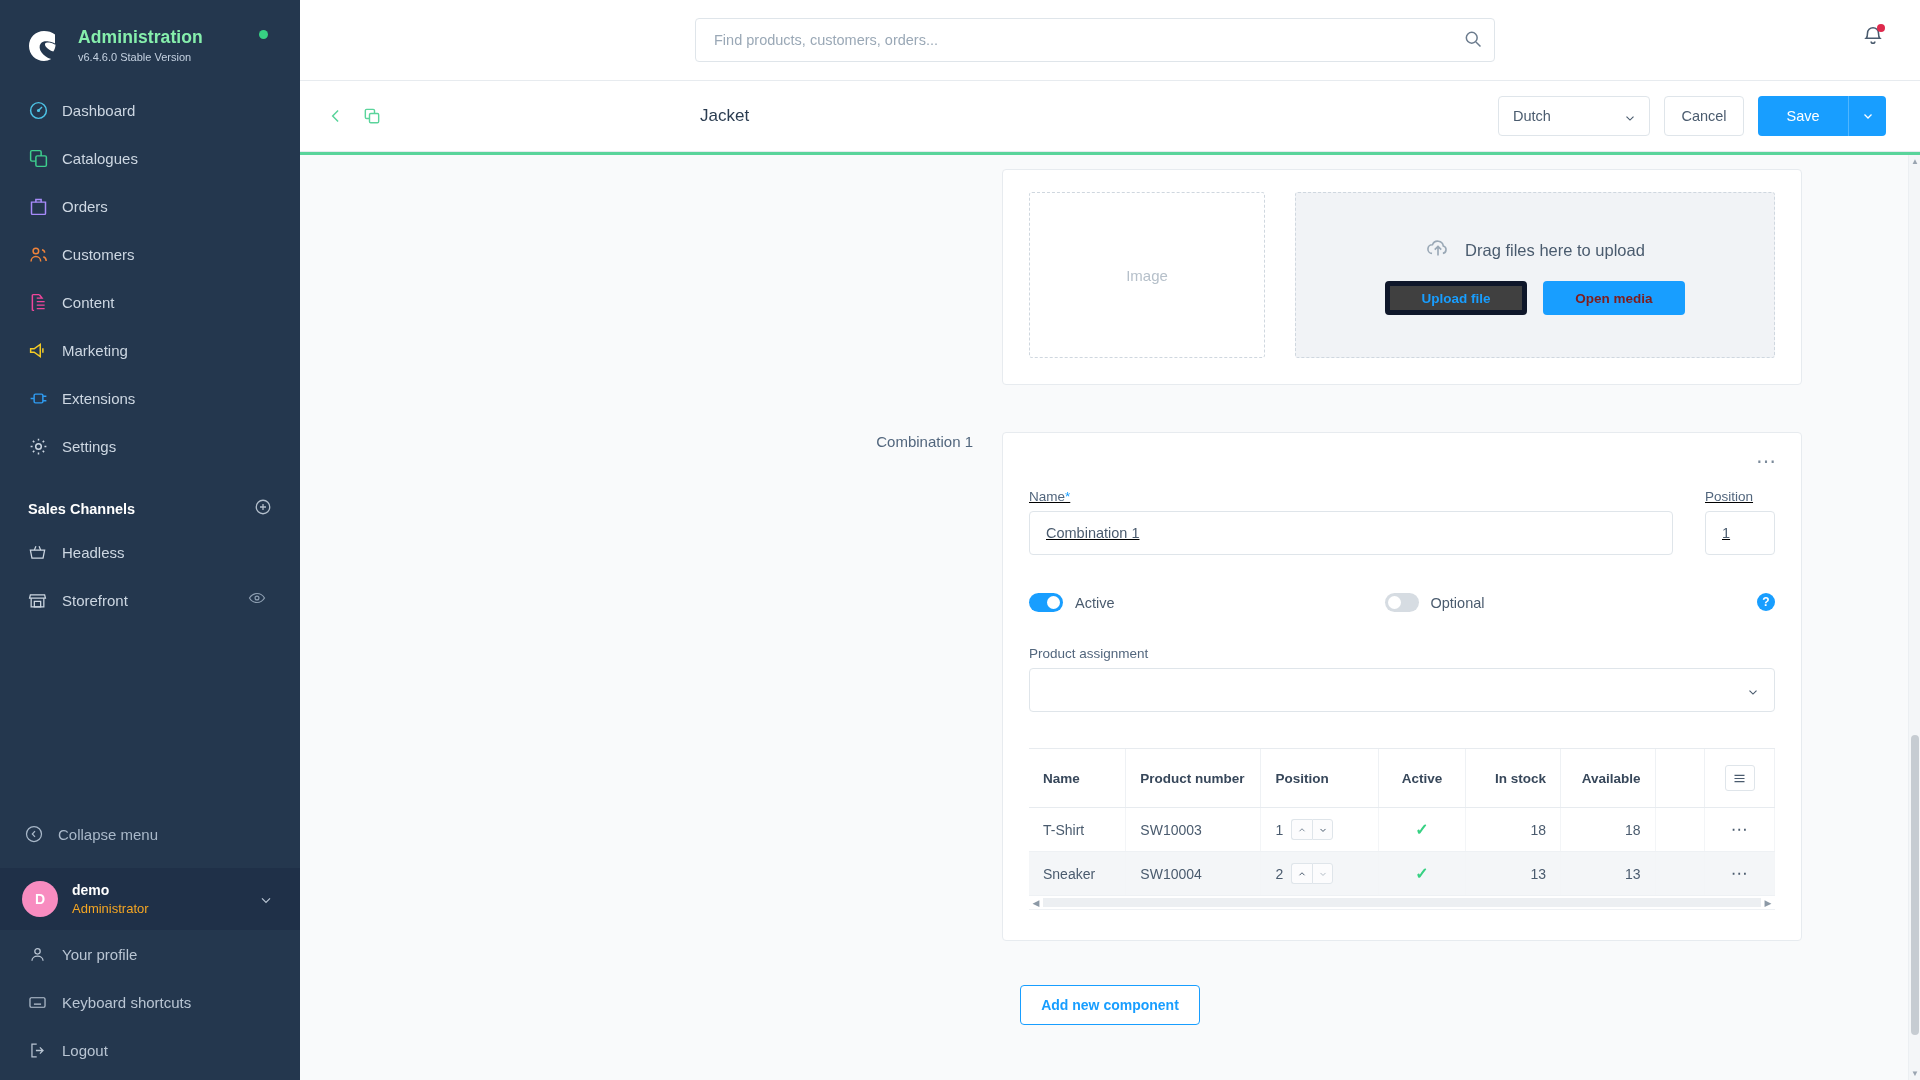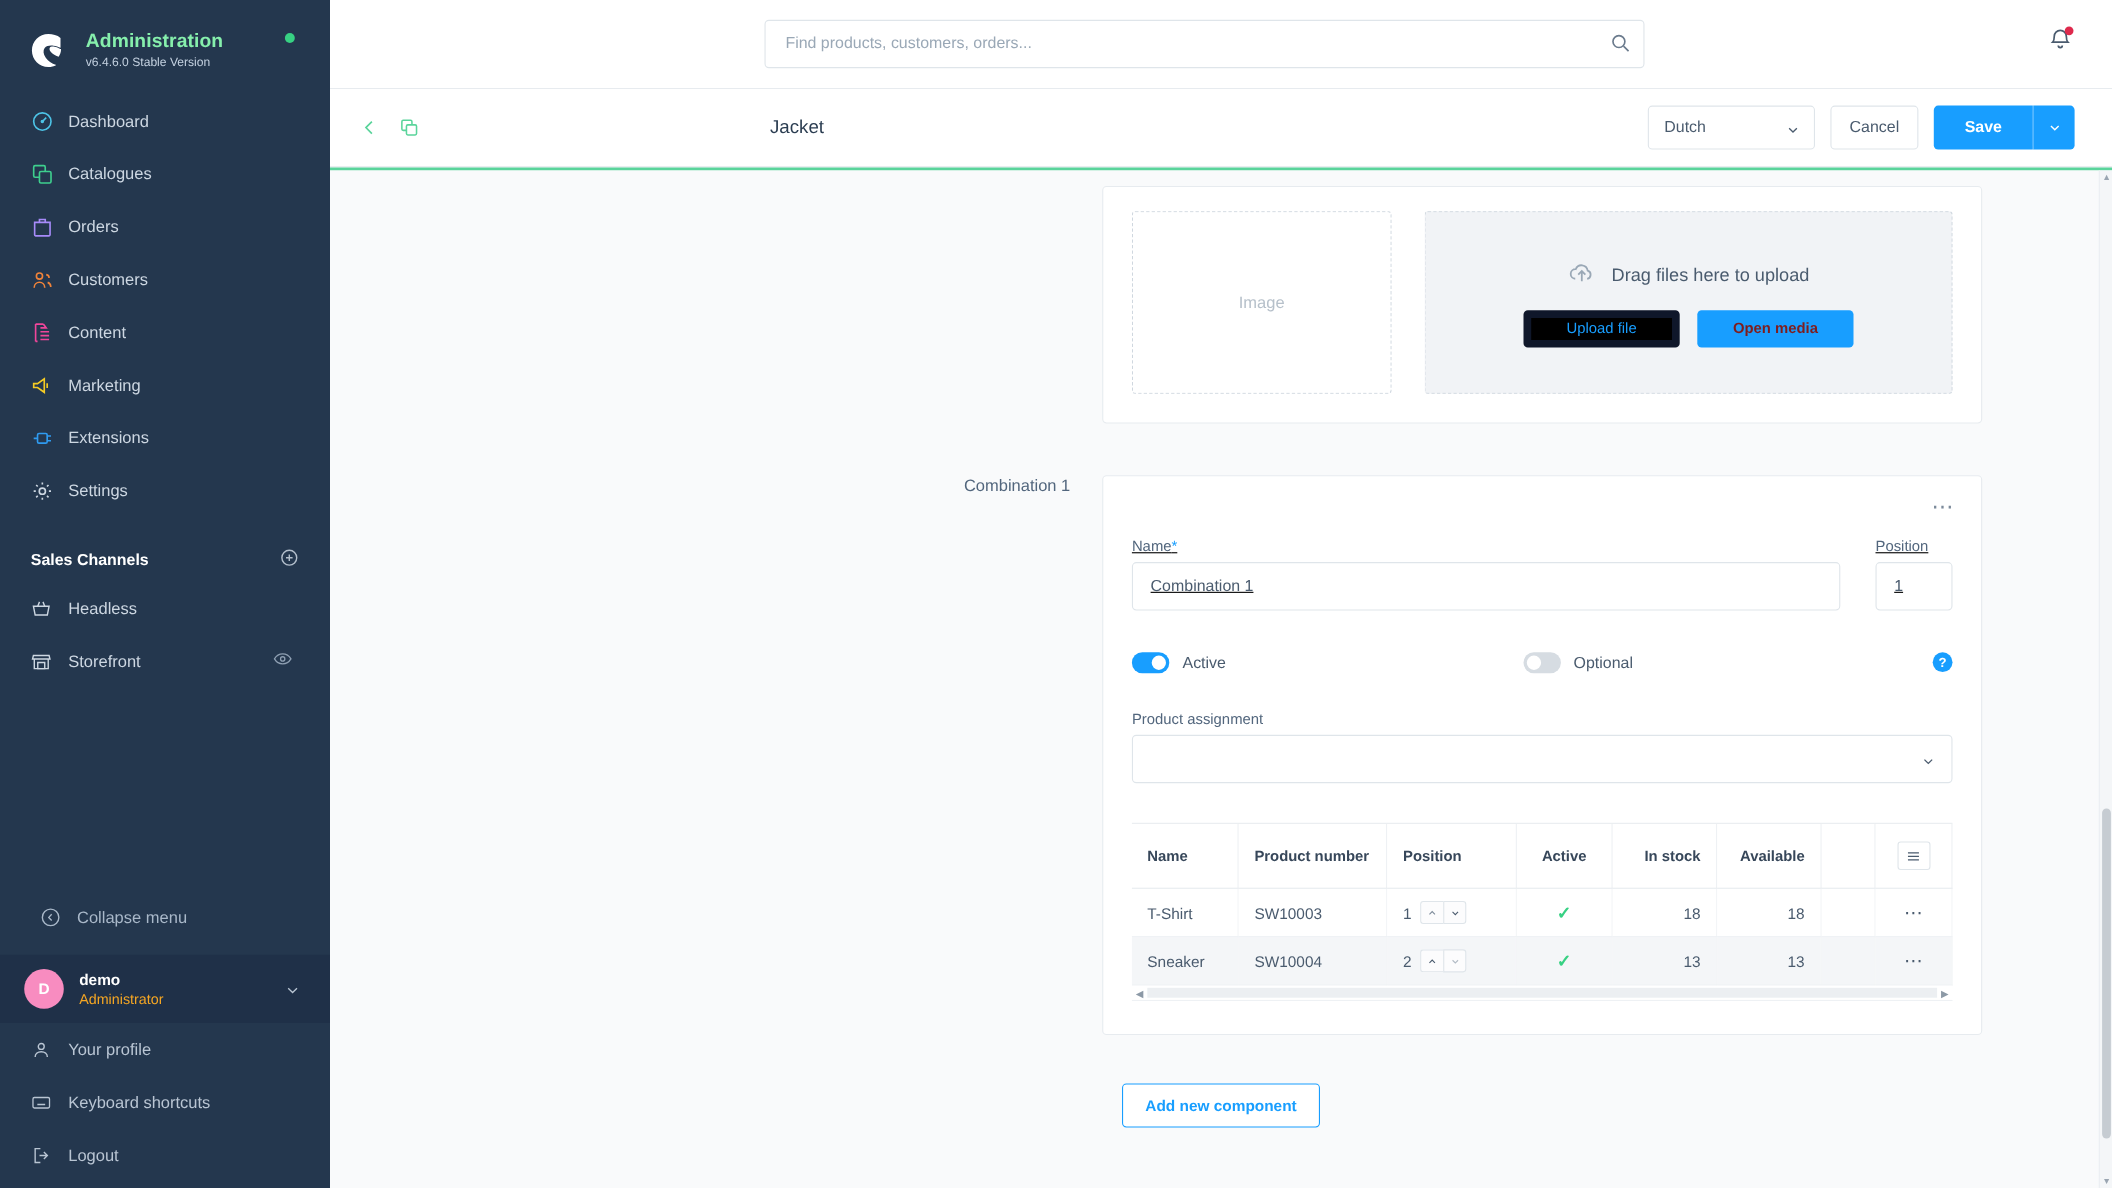--- a/index.html
+++ b/index.html
@@ -39,21 +39,21 @@
     display: flex; align-items: center; justify-content: space-between;
     padding: 28px 28px 8px 28px;
   }
   .nav-section-title { color: #fff; font-size: 14.5px; font-weight: bold; }
   .plus-btn { cursor: pointer; opacity: .85; }
 
   .spacer { flex: 1 1 auto; }
 
   .collapse-row {
     display: flex; align-items: center; height: 48px;
-    padding-left: 36px; cursor: pointer; margin-bottom: 10px;
+    padding-left: 24px; cursor: pointer; margin-bottom: 10px;
   }
   .collapse-row .nav-label { color: #a9b8c9; }
 
   .user-block {
     display: flex; align-items: center; height: 62px;
     padding-left: 22px; background: #1f3048; cursor: pointer; position: relative;
   }
   .avatar {
     width: 36px; height: 36px; border-radius: 50%;
     background: #f88cc0; color: #fff; font-weight: bold; font-size: 14px;
@@ -112,21 +112,21 @@
   .lang-select span { font-size: 14.5px; color: #4a5b6e; }
   .lang-select .chev { position: absolute; right: 12px; top: 14px; }
   .btn {
     height: 40px; border-radius: 4px; font-size: 14.5px;
     display: flex; align-items: center; justify-content: center; cursor: pointer;
     font-family: "Liberation Sans", sans-serif;
   }
   .btn-cancel { width: 80px; border: 1px solid #dfe5ea; background: #fff; color: #4a5b6e; }
   .btn-save-group { display: flex; }
   .btn-save {
-    width: 90px; background: #189eff; color: #fff; font-weight: bold;
+    width: 90px; background: #189eff; color: #fff; font-weight: normal;
     border-radius: 4px 0 0 4px;
   }
   .btn-save-caret {
     width: 38px; background: #189eff; border-radius: 0 4px 4px 0;
     border-left: 1px solid #4fb6ff; display: flex; align-items: center; justify-content: center; cursor: pointer;
   }
 
   .greenbar { height: 3px; background: #5ad49b; }
 
   
@@ -155,22 +155,22 @@
   }
   .dropzone {
     flex: 1 1 auto; height: 166px; background: #f1f3f6; border: 1px dashed #cfd7df;
     border-radius: 3px; display: flex; flex-direction: column;
     align-items: center; justify-content: center; gap: 16px;
   }
   .dz-top { display: flex; align-items: center; gap: 14px; }
   .dz-text { font-size: 16.5px; color: #4a5b6e; }
   .dz-btns { display: flex; gap: 16px; }
   .btn-upload {
-    width: 142px; height: 34px; border: 7px solid #0f172a; color: #189eff;
-    background: #000000; font-weight: normal; font-size: 13.5px;
+    width: 142px; height: 34px; border: 5px solid #0f172a; color: #189eff;
+    background: #404040; font-weight: bold; font-size: 13.5px;
   }
   .btn-openmedia {
     width: 142px; height: 34px; background: #189eff; color: #7f1d1d;
     font-weight: bold; font-size: 13.5px;
   }
 
   
   .comb-wrap { margin-top: 47px; position: relative; }
   .comb-card { padding: 26px 26px 30px 26px; position: relative; }
   .ellipsis-btn {

